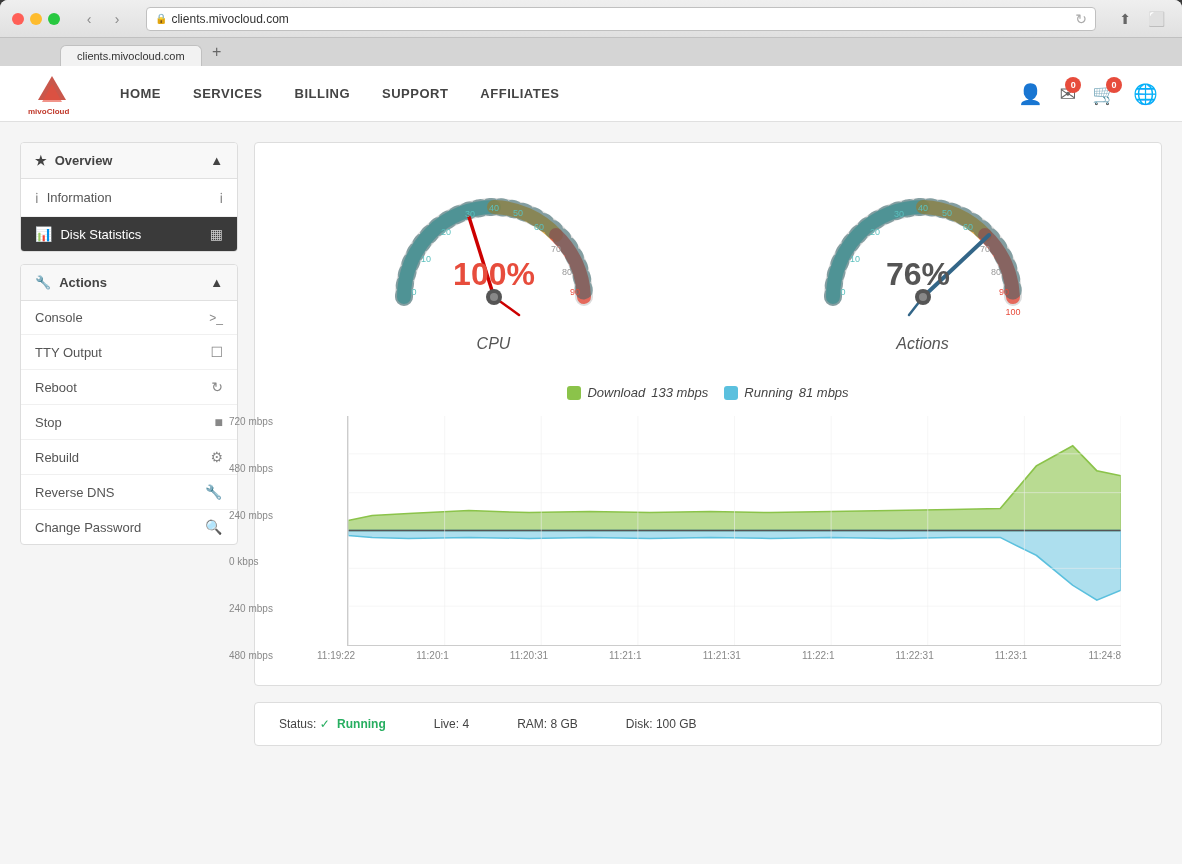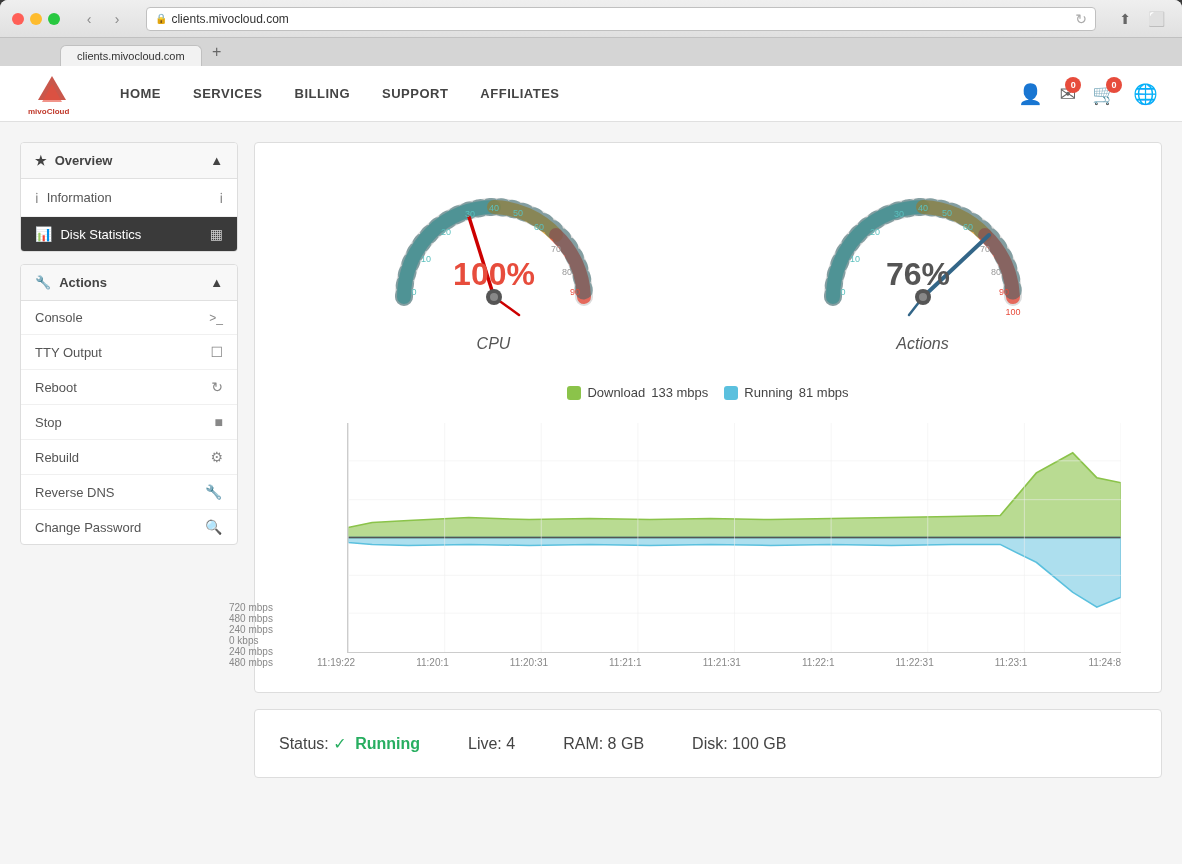--- a/index.html
+++ b/index.html
@@ -249,21 +249,22 @@
       margin-top: 8px;
       font-weight: 500;
       font-style: italic;
     }
 
     
     .chart-legend {
       display: flex;
       gap: 16px;
       justify-content: center;
-      margin-bottom: 23px;
+      margin-bottom: 16px;
+      font-style: italic;
     }
     .legend-item {
       display: flex;
       align-items: center;
       gap: 6px;
       font-size: 13px;
       color: #444;
     }
     .legend-dot {
       width: 14px; height: 14px;
@@ -278,44 +279,44 @@
       margin-left: 60px;
       margin-right: 8px;
     }
     .chart-labels-y {
       position: absolute;
       left: -58px;
       top: 0;
       height: 100%;
       display: flex;
       flex-direction: column;
-      justify-content: flex-end;
+      justify-content: space-between;
       font-size: 10px;
       color: #888;
     }
     .chart-labels-x {
       display: flex;
       justify-content: space-between;
       margin-left: 30px;
       margin-right: 8px;
       font-size: 10px;
       color: #888;
       margin-top: 4px;
     }
 
     
     .status-bar {
       background: white;
       border: 1px solid #ddd;
       border-radius: 4px;
-      padding: 24px 24px;
+      padding: 14px 24px;
       display: flex;
       align-items: center;
       gap: 48px;
-      font-size: 16px;
+      font-size: 12px;
       color: #444;
     }
     .status-running {
       color: #27ae60;
       font-weight: 600;
     }
     .status-check { color: #27ae60; margin-right: 4px; }
   </style>
 </head>
 <body>

